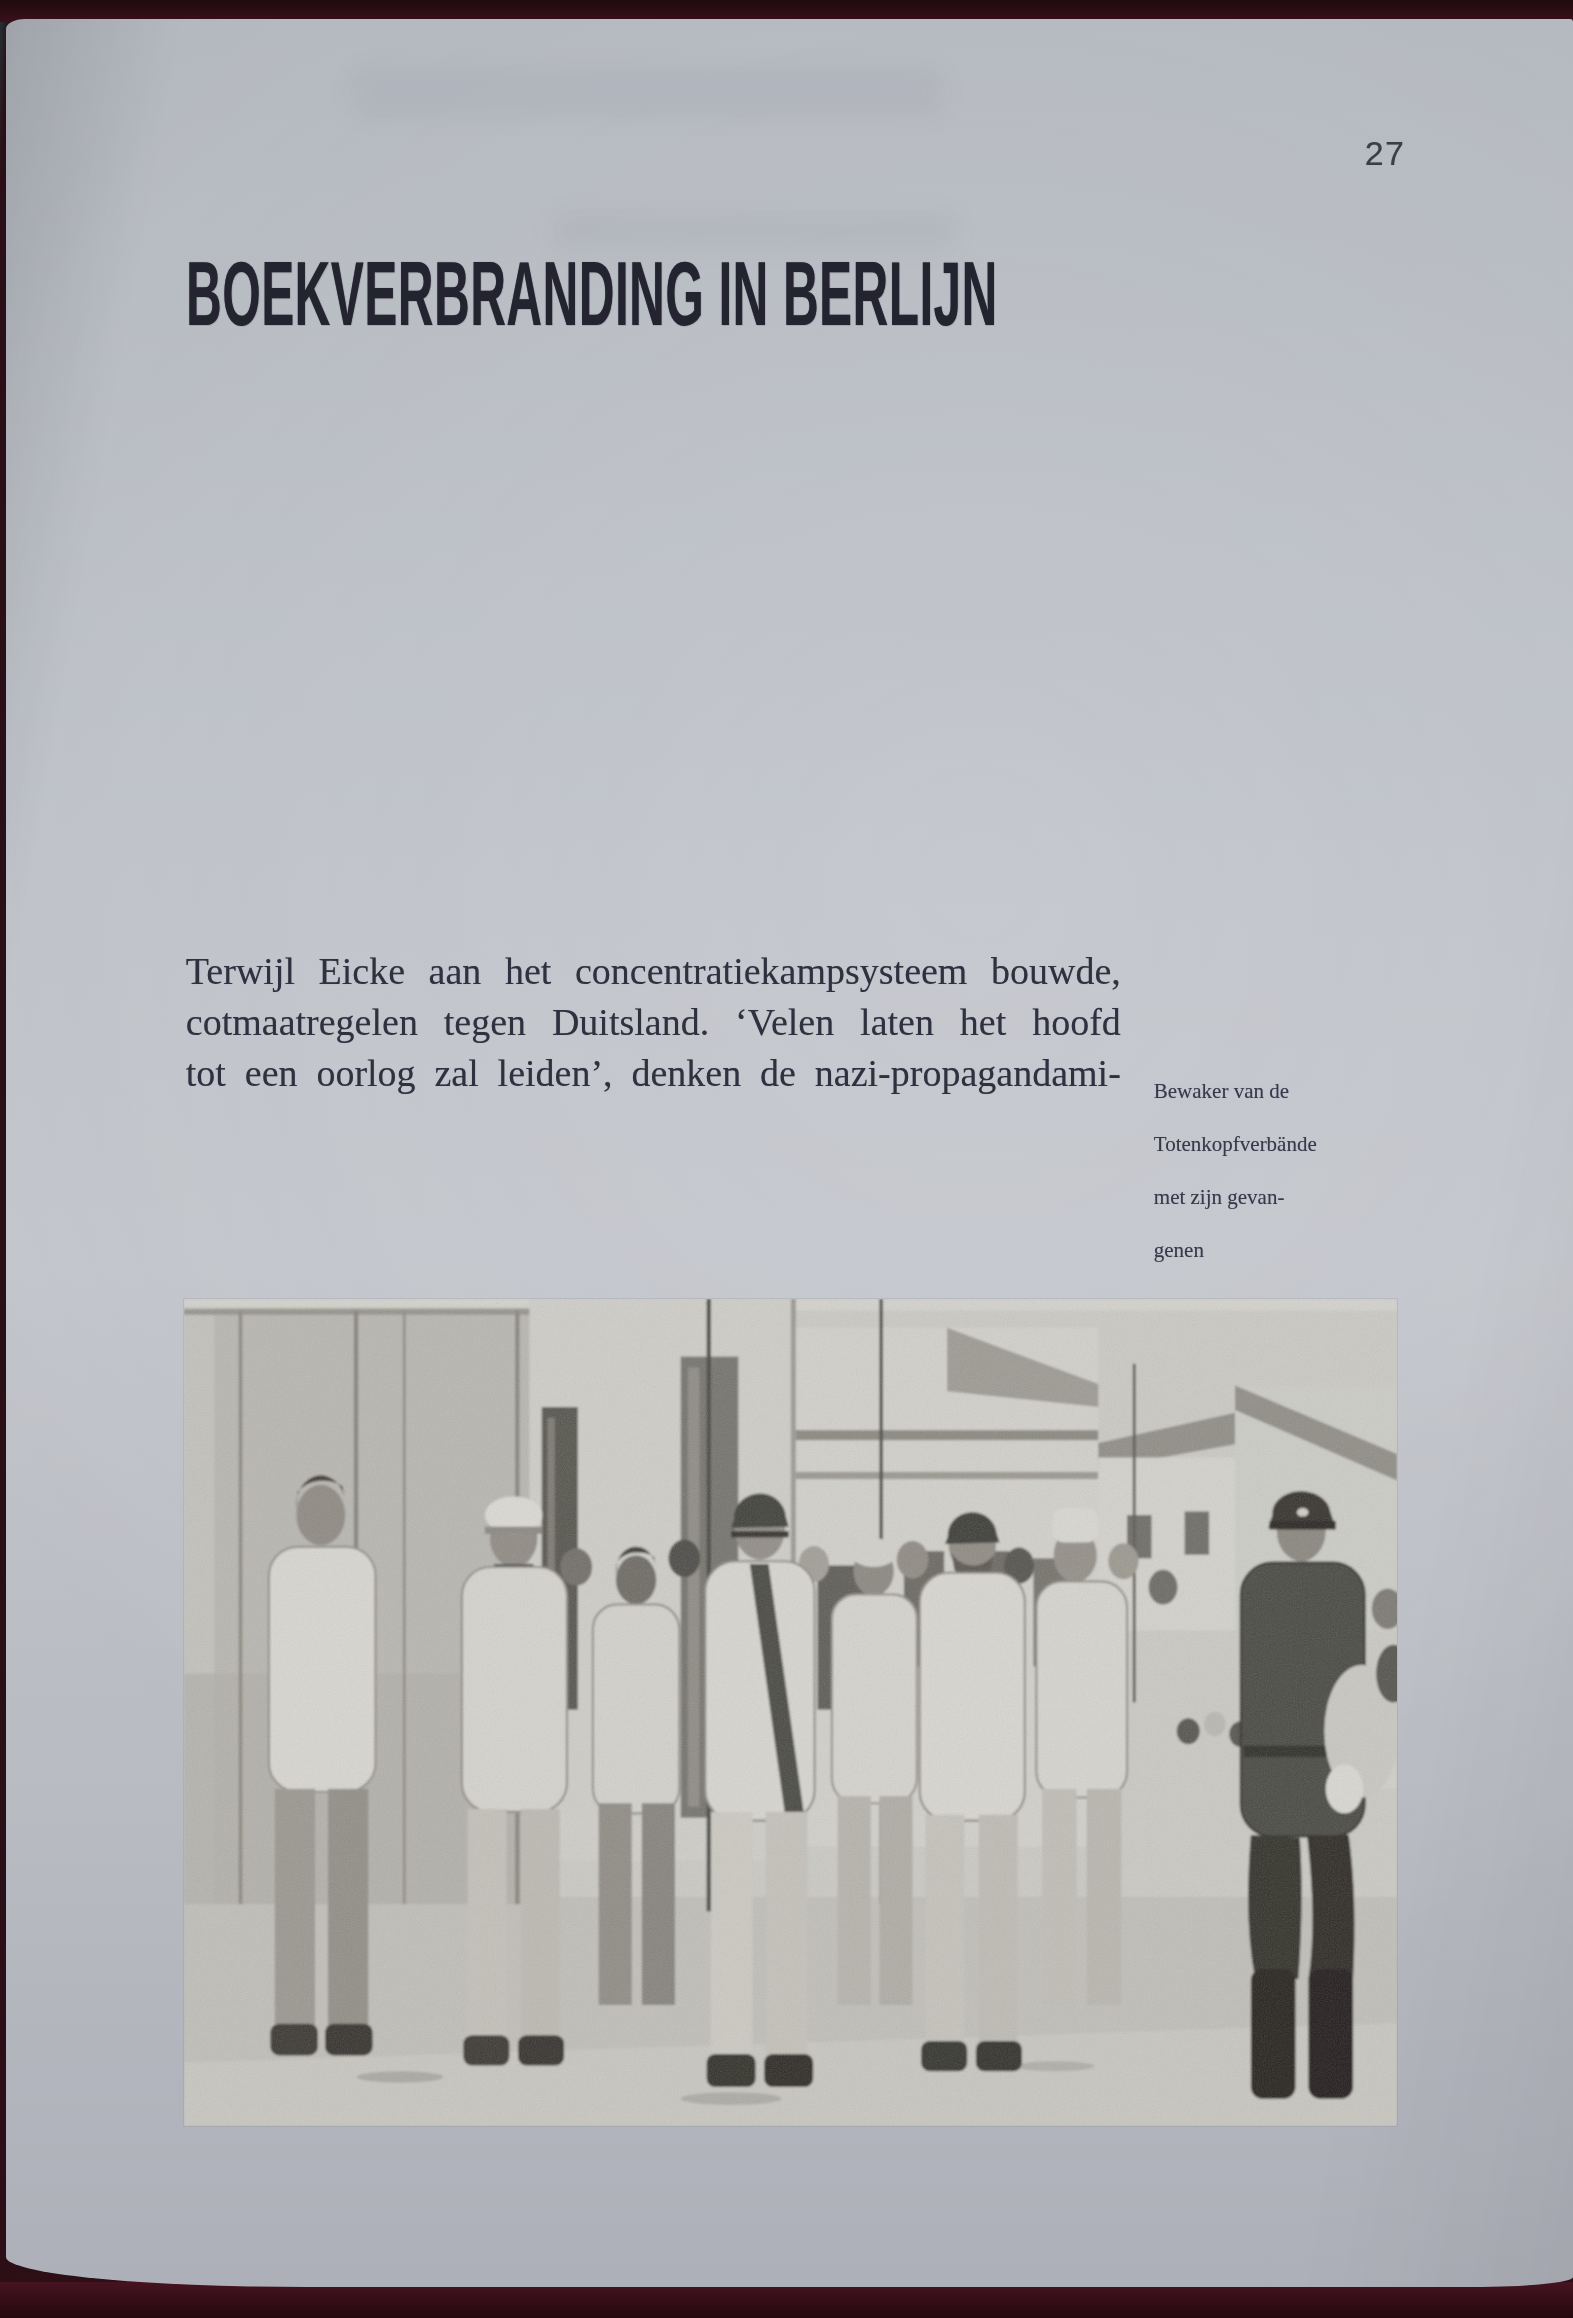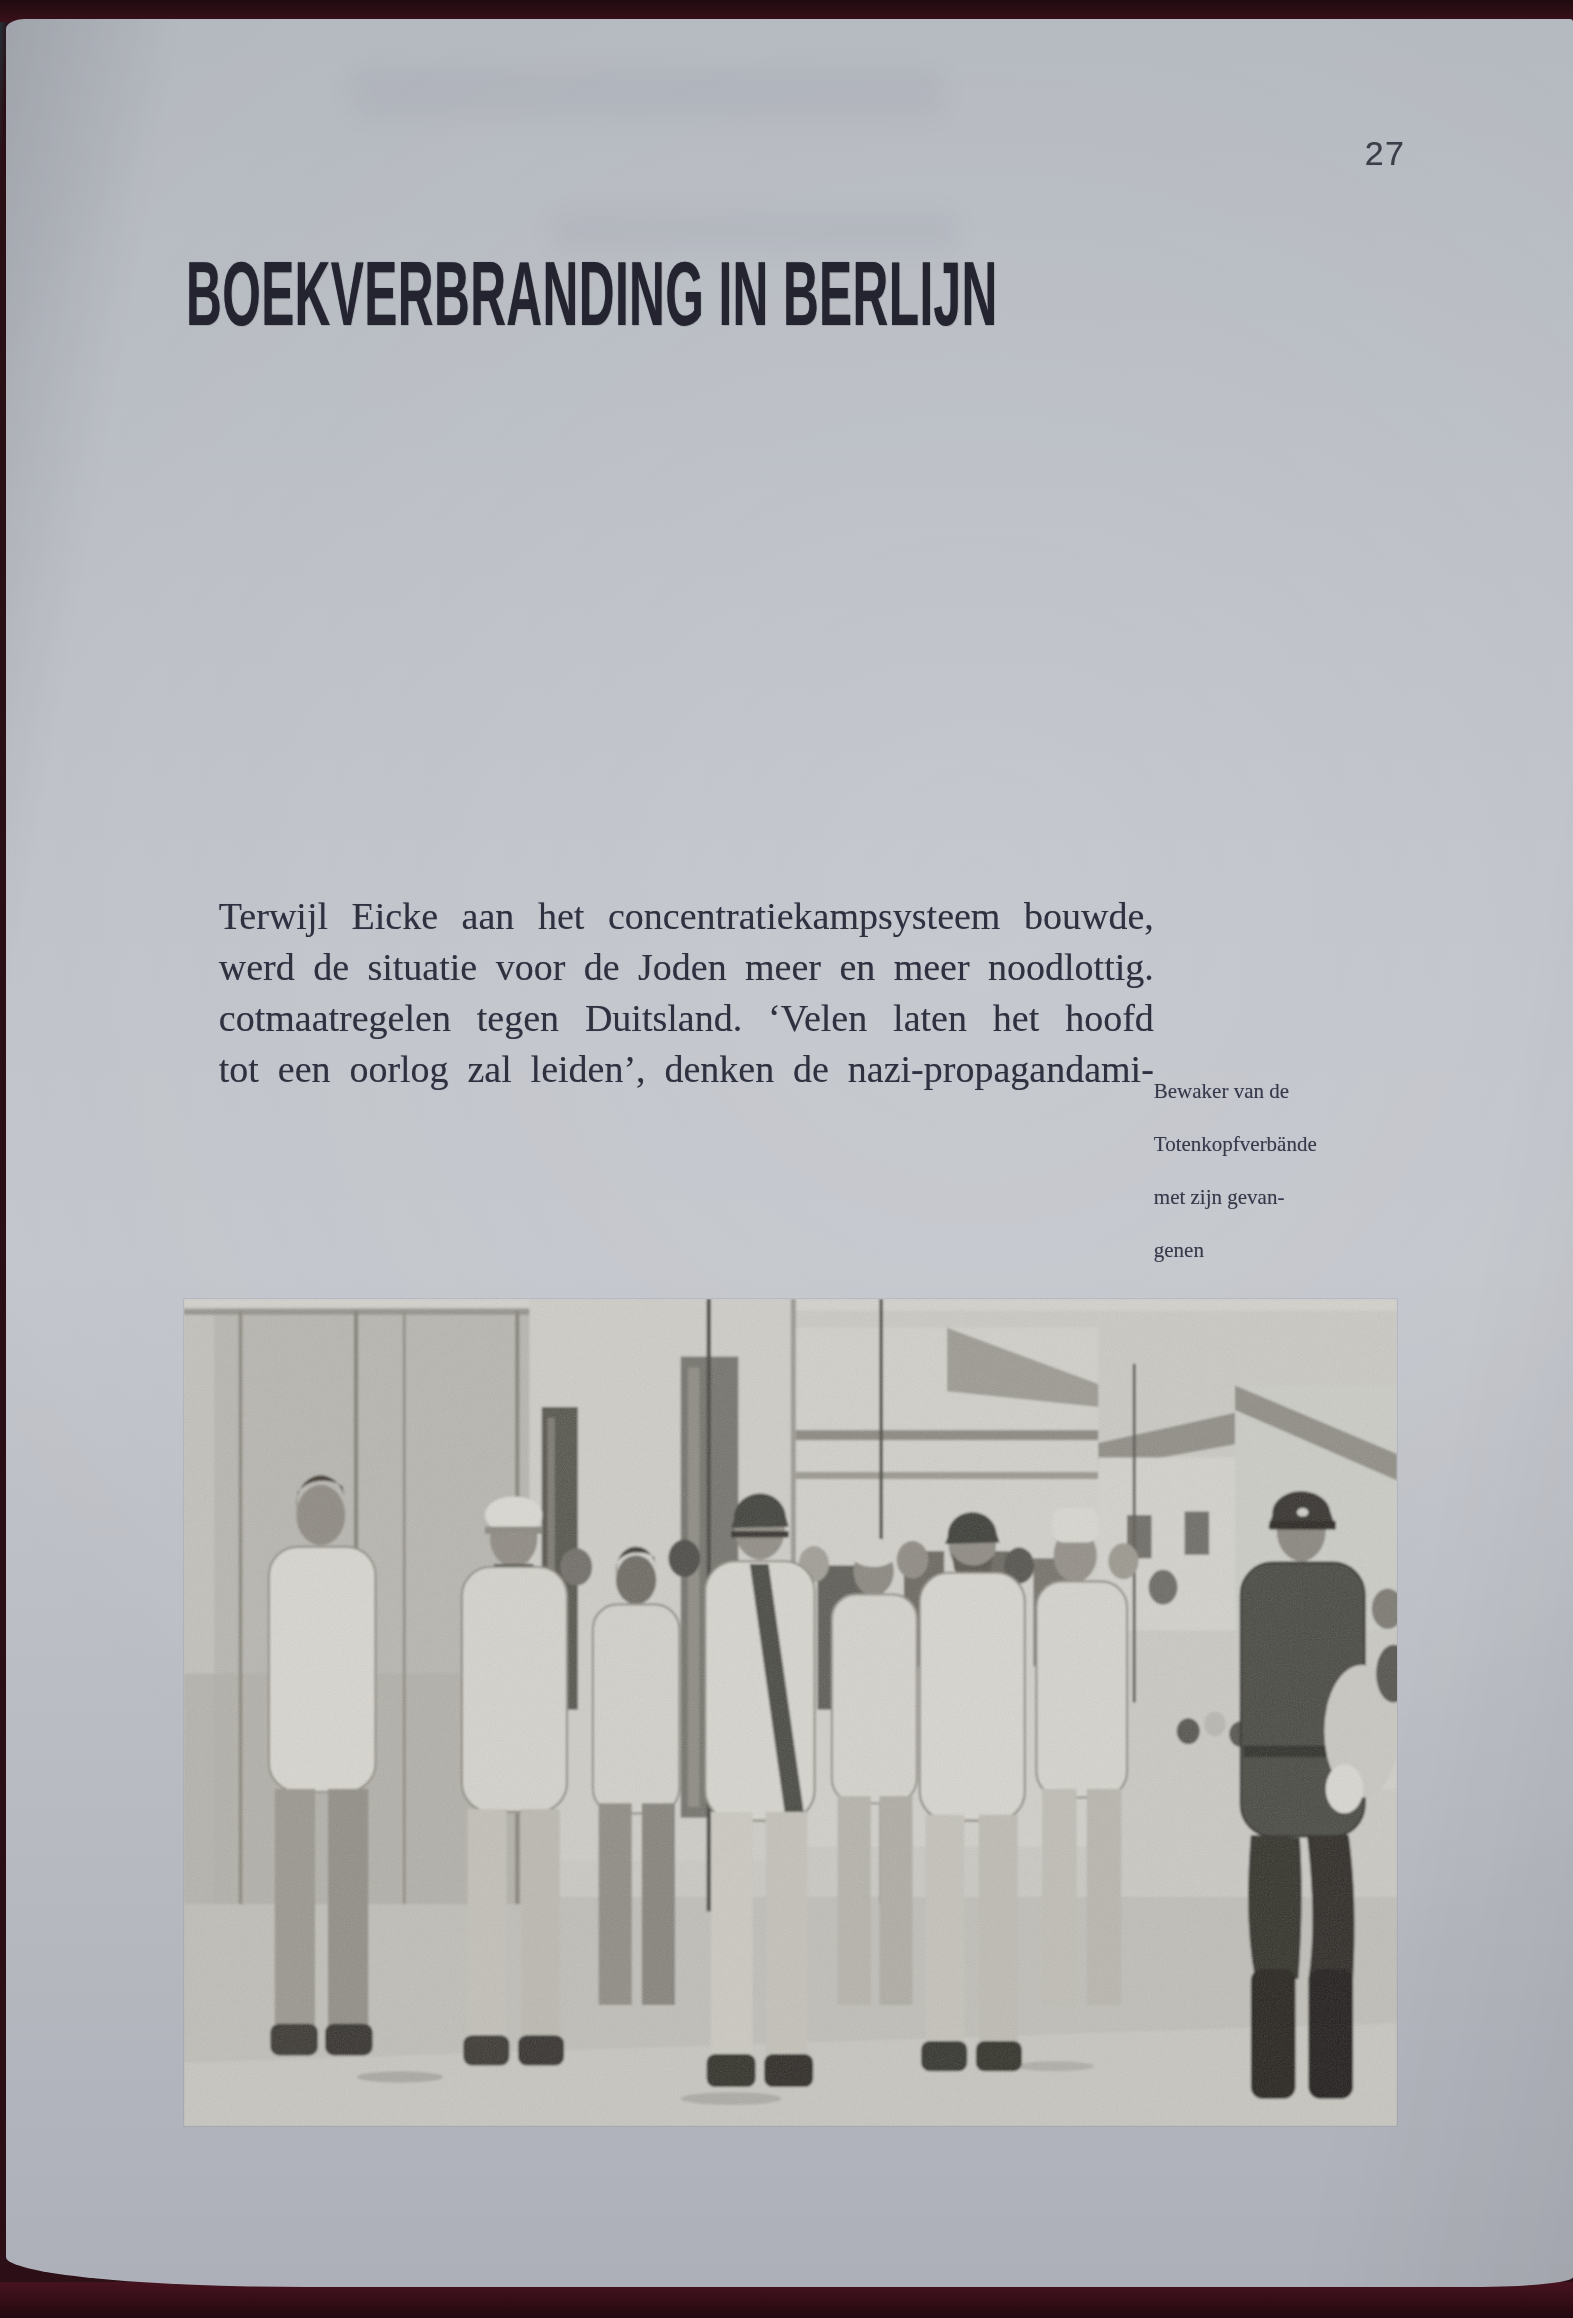--- a/index.html
+++ b/index.html
@@ -18,21 +18,21 @@
         border-bottom-left-radius: 302px 30px;
         border-bottom-right-radius: 101px 10px; padding-left: 12px;}
   .ghost{position:absolute;background:rgba(84,90,108,0.06);filter:blur(11.5px);border-radius:14.4px;}
   .page-number{position:absolute;left:1359px;top:115px;
         font-family:"Liberation Sans", sans-serif;font-size:34px;color:#3b3d49;
         letter-spacing:1.4px;text-shadow:0 0 0.7px rgba(50,52,66,0.45);}
   .heading{position:absolute;left:180px;top:229px;white-space:nowrap;
         font-family:"Liberation Sans", sans-serif;font-weight:700;font-size:91px;line-height:1;
         color:#232430;transform:scale(0.545,1.0);transform-origin:left top;
         letter-spacing:0.7px;text-shadow:0 0 1.4px rgba(30,32,48,0.45), 1.4px 1.4px 0 rgba(70,80,60,0.12);}
-  .body-block{position:absolute;left:180px;top:872px;width:935px;margin-left:33px;}
+  .body-block{position:absolute;left:180px;top:927px;width:935px;}
   .body-line{font-size:38px;line-height:51px;color:#2f3140;
         text-align:justify;text-align-last:justify;
         text-shadow:0 0 0.7px rgba(46,48,62,0.4);}
   .caption-block{position:absolute;left:1148px;top:1046px;width:268px;}
   .caption-line{font-size:21px;line-height:53px;color:#383a4c;
         text-shadow:0 0 0.7px rgba(50,52,70,0.4);}
   .photo{position:absolute;left:178px;top:1280px;width:1213px;height:827px;
         box-shadow:0 0 0 0.7px rgba(120,122,128,0.25);filter:blur(0.4px);}
   .photo svg{display:block;width:100%;height:100%;}
 </style>
@@ -47,21 +47,20 @@
 
     <div class="ghost" style="left:346px;top:50px;width:590px;height:46px;"></div>
     <div class="ghost" style="left:547px;top:194px;width:403px;height:36px;"></div>
 
     <div class="page-number">27</div>
 
     <div class="heading">BOEKVERBRANDING IN BERLIJN</div>
 
     <div class="body-block">
       <div class="body-line">Terwijl Eicke aan het concentratiekampsysteem bouwde,</div>
-      <div class="body-line">werd de situatie voor de Joden meer en meer noodlottig.</div>
       <div class="body-line">cotmaatregelen tegen Duitsland. ‘Velen laten het hoofd</div>
       <div class="body-line">tot een oorlog zal leiden’, denken de nazi-propagandami-</div>
     </div>
 
     <div class="caption-block">
       <div class="caption-line">Bewaker van de</div>
       <div class="caption-line">Totenkopfverbände</div>
       <div class="caption-line">met zijn gevan-</div>
       <div class="caption-line">genen</div>
     </div>

